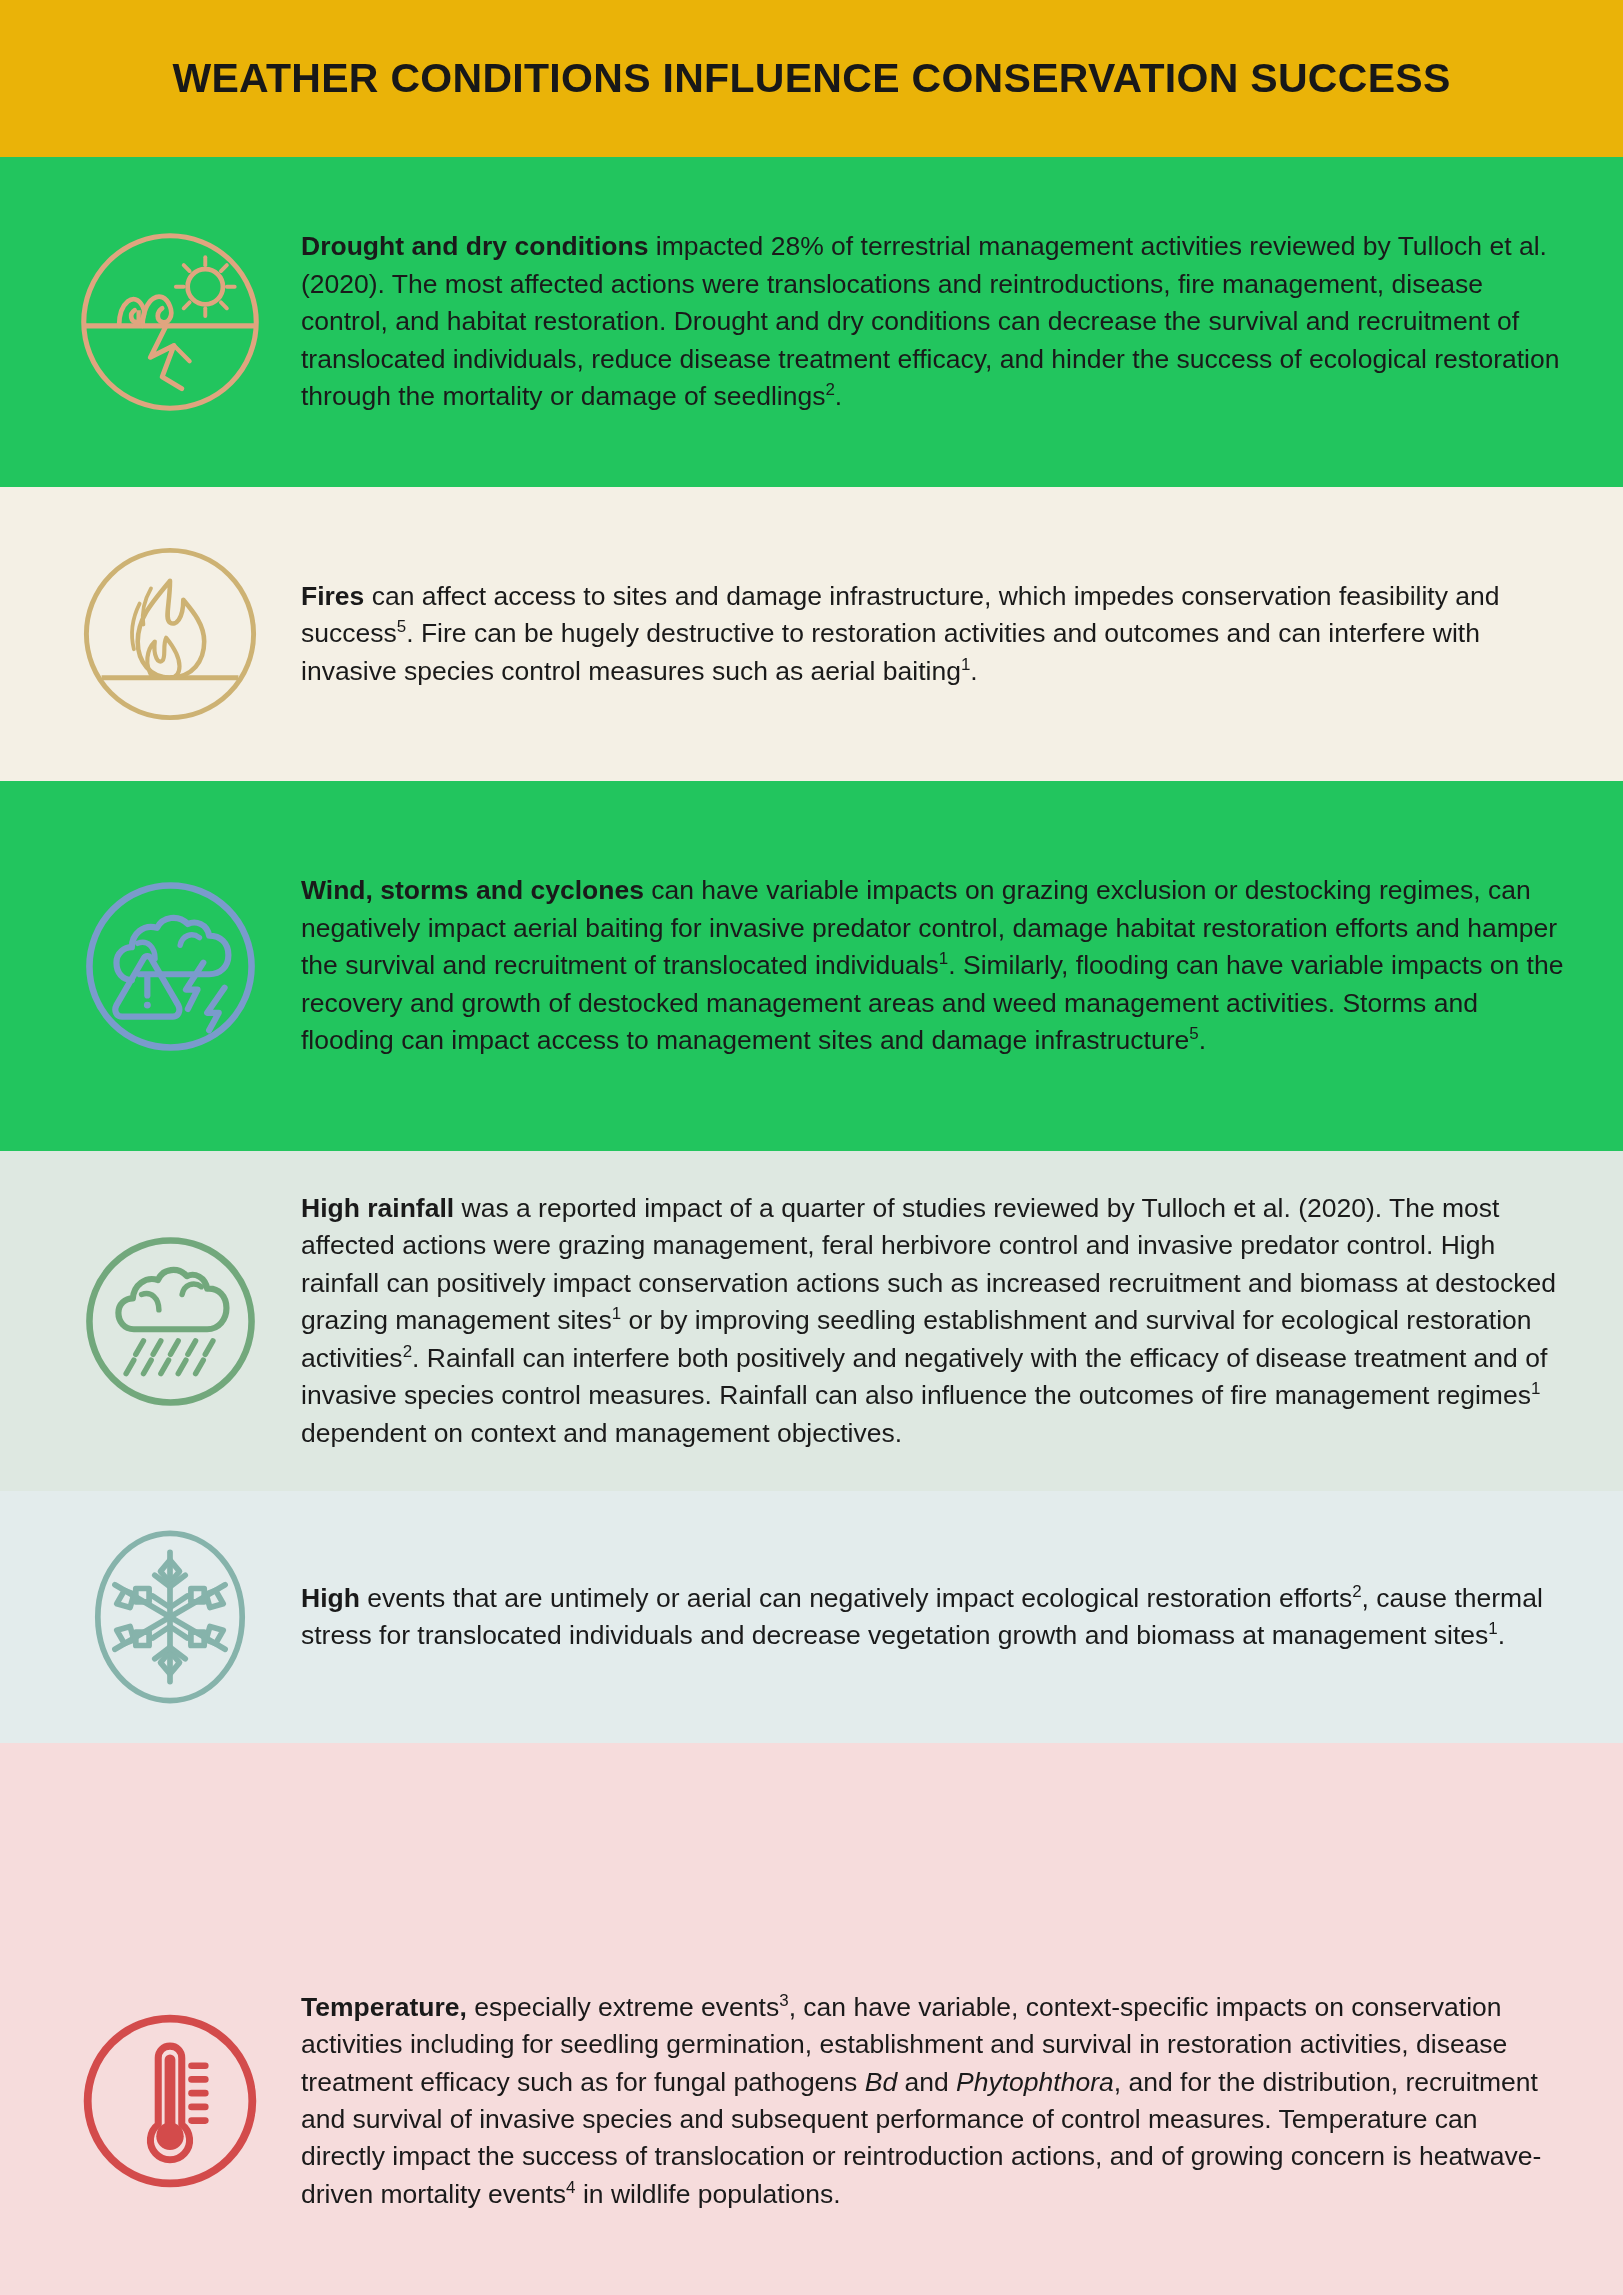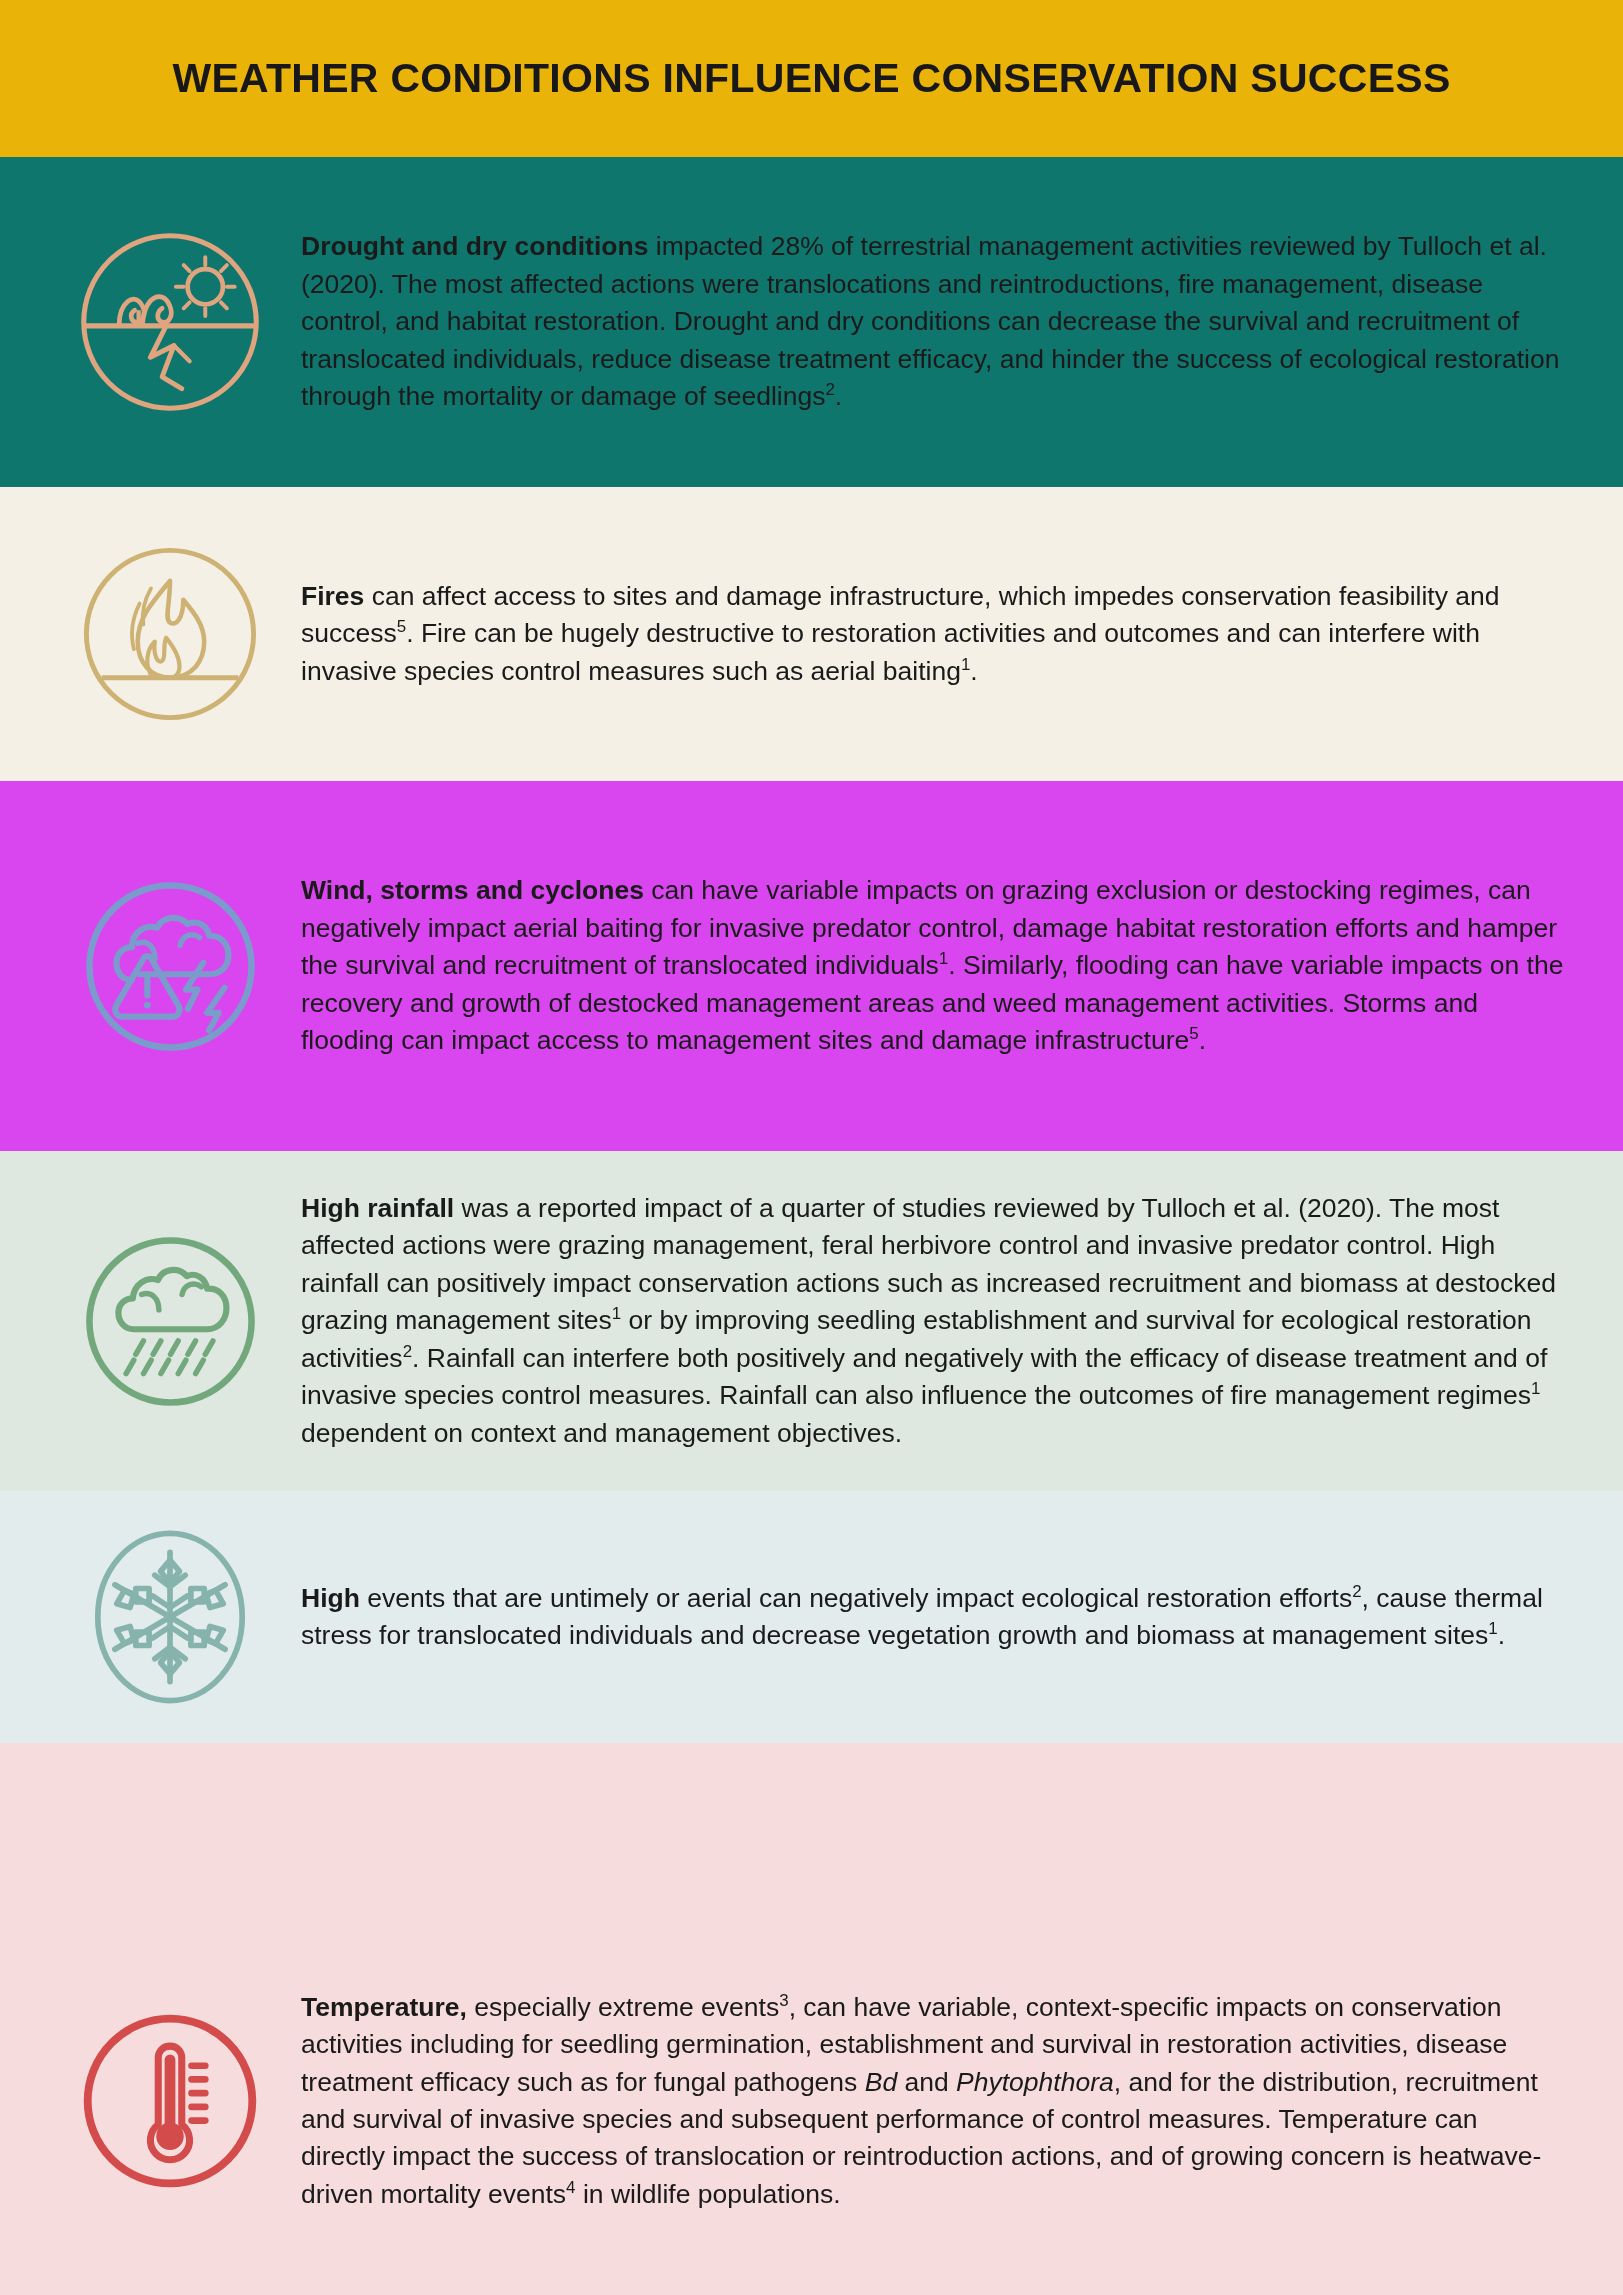--- a/index.html
+++ b/index.html
@@ -55,23 +55,23 @@
     line-height: 1.415;
     color: #1a1a1a;
     font-family: "Liberation Sans", sans-serif;
     text-align: left;
   }
   .para b { font-weight: bold; }
   .para i { font-style: italic; }
   sup { font-size: 0.64em; vertical-align: super; line-height: 0; }
 
   
-  .b-drought  { background: #0f766e; height: 330px; }
+  .b-drought  { background: #22c55e; height: 330px; }
   .b-fire     { background: #f4f0e5; height: 294px; }
-  .b-storm    { background: #d946ef; height: 370px; }
+  .b-storm    { background: #22c55e; height: 370px; }
   .b-rain     { background: #dee8e1; height: 340px; }
   .b-frost    { background: #e3ecec; height: 252px; }
   .b-temp     { background: #f6dcdc; height: 716px; }
 
   svg { display: block; }
 </style>
 </head>
 <body>
 
 <div class="page">

